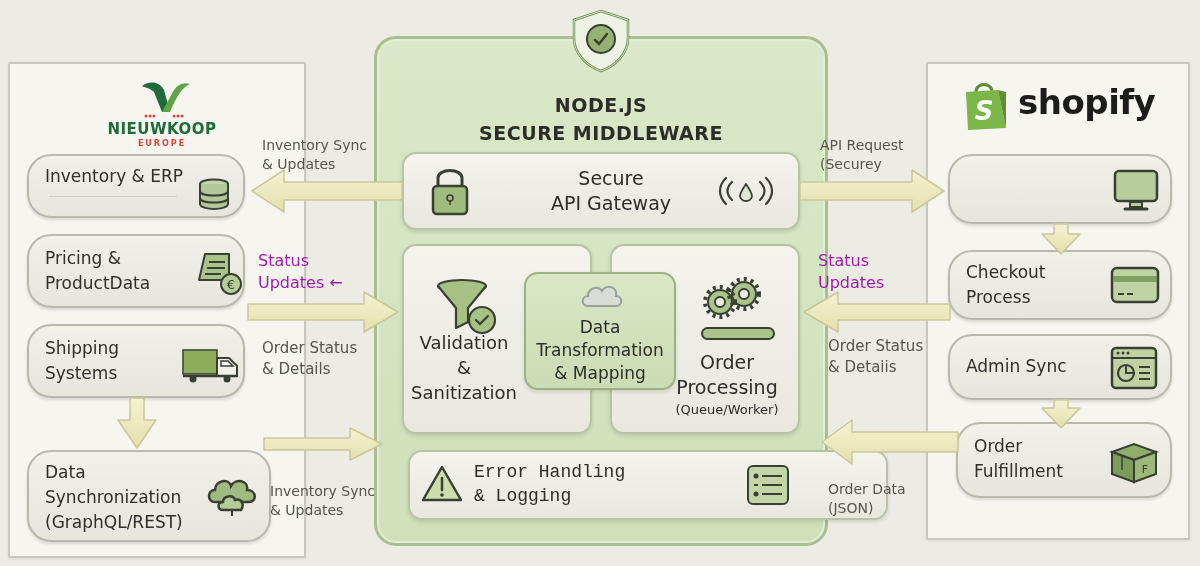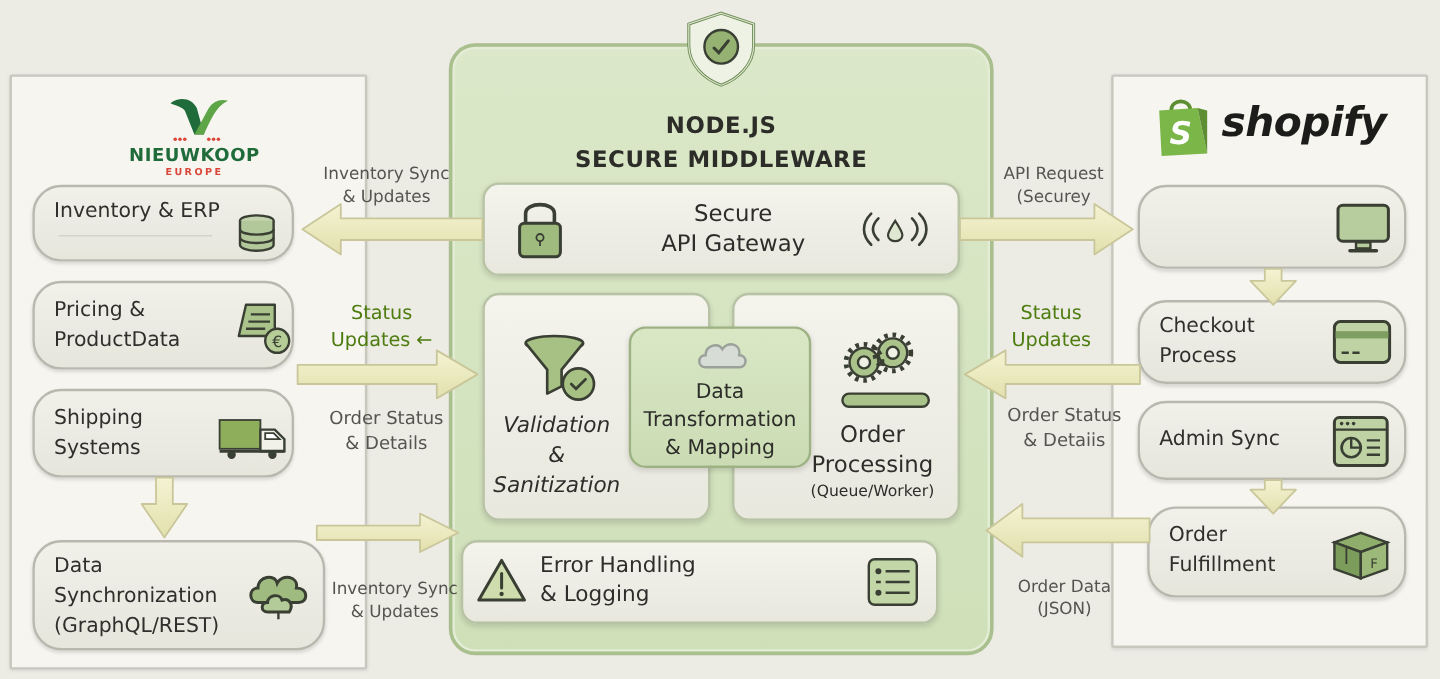--- a/index.html
+++ b/index.html
@@ -58,23 +58,23 @@
     border: 2px solid #b8c3a6;
     border-radius: 14px;
     box-shadow: 0 2px 4px rgba(0,0,0,0.12);
     color: #2d2d2a;
   }
   .center-text { text-align: center; white-space: pre-line; }
 
   
   .conn-lbl {
     position: absolute; font-size: 14px; line-height: 19px;
-    color: #55554f; text-align: center; white-space: pre-line;
-  }
-  .conn-lbl.big { font-size: 16px; line-height: 22px; color: #4d7c0f; }
+    color: #55554f; text-align: left; white-space: pre-line;
+  }
+  .conn-lbl.big { font-size: 16px; line-height: 22px; color: #a21caf; }
 
   svg.arrows { position: absolute; left: 0; top: 0; pointer-events: none; }
 </style>
 </head>
 <body>
 
 <div id="left-panel" class="side-panel">
 
   <div class="abs" style="left:92px; top:12px; width:120px; height:70px;">
     <svg width="120" height="44" viewBox="0 0 120 44">
@@ -171,21 +171,21 @@
   </svg>
 </div>
 
 <div class="mw-card" style="left:402px; top:244px; width:190px; height:190px;">
   <svg class="abs" style="left:30px; top:30px;" width="66" height="62" viewBox="0 0 66 62">
     <ellipse cx="28" cy="10" rx="24" ry="6" fill="#a7c185" stroke="#3a3f33" stroke-width="2.2"></ellipse>
     <path d="M4 10 L22 32 V52 L34 46 V32 L52 10" fill="#a7c185" stroke="#3a3f33" stroke-width="2.2" stroke-linejoin="round"></path>
     <circle cx="48" cy="44" r="13" fill="#a7c185" stroke="#3a3f33" stroke-width="2.2"></circle>
     <path d="M42 44 L46 48 L54 40" fill="none" stroke="#3a3f33" stroke-width="2.2" stroke-linecap="round"></path>
   </svg>
-  <div class="center-text abs" style="left:0; width:120px; top:96px; font-size:18px; line-height:25px;font-style:italic;">Validation
+  <div class="center-text abs" style="left:0; width:120px; top:84px; font-size:18px; line-height:25px;">Validation
 &amp;
 Sanitization</div>
 </div>
 
 <div class="mw-card" style="left:610px; top:244px; width:190px; height:190px;">
   <svg class="abs" style="left:86px; top:30px;" width="80" height="70" viewBox="0 0 80 70">
     <g fill="#a9c38a" stroke="#3a3f33" stroke-width="2">
       <circle cx="22" cy="26" r="12"></circle>
         <circle cx="46" cy="18" r="12"></circle>
     </g>
@@ -204,21 +204,21 @@
 
 <div class="mw-card" style="left:524px; top:272px; width:152px; height:118px; background:linear-gradient(#d9e7c5,#cbdcb4); border-color:#9db282;">
   <svg class="abs" style="left:52px; top:6px;" width="46" height="30" viewBox="0 0 46 30">
     <path d="M10 26 C3 26,3 16,10 16 C10 8,20 5,24 11 C28 4,40 6,38 16 C45 16,45 26,38 26 Z" fill="#d8dcd6" stroke="#9aa09a" stroke-width="2"></path>
   </svg>
   <div class="center-text abs" style="left:0; width:100%; top:42px; font-size:17px; line-height:23px;">Data
 Transformation
 &amp; Mapping</div>
 </div>
 
-<div class="mw-card" style="left:384px; top:450px; width:398px; height:70px;">
+<div class="mw-card" style="left:408px; top:450px; width:480px; height:70px;font-family:Liberation Mono, monospace;">
   <svg class="abs" style="left:10px; top:12px;" width="44" height="40" viewBox="0 0 44 40">
     <path d="M22 3 L41 36 H3 Z" fill="#cfdcad" stroke="#3a3f33" stroke-width="2.5" stroke-linejoin="round"></path>
     <path d="M22 14 V26" stroke="#3a3f33" stroke-width="2.5" stroke-linecap="round"></path>
     <circle cx="22" cy="31" r="1.8" fill="#3a3f33"></circle>
   </svg>
   <div class="abs" style="left:64px; top:8px; font-size:18px; line-height:24px; white-space:pre-line;">Error Handling
 &amp; Logging</div>
   <svg class="abs" style="left:336px; top:12px;" width="44" height="42" viewBox="0 0 44 42">
     <rect x="2" y="2" width="40" height="38" rx="5" fill="#c3d6a8" stroke="#3a3f33" stroke-width="2"></rect>
     <g fill="#3a3f33">
@@ -231,21 +231,21 @@
 
 <div id="right-panel" class="side-panel"></div>
 
 <div class="abs" style="left:962px; top:76px; width:196px; height:56px;">
   <svg class="abs" style="left:0; top:2px;" width="48" height="54" viewBox="0 0 48 54">
     <path d="M14 14 C14 4,30 4,30 14" fill="none" stroke="#5e8e34" stroke-width="3"></path>
     <path d="M4 14 L36 12 L44 50 L6 52 Z" fill="#7ab648"></path>
     <path d="M36 12 L44 14 L44 50 Z" fill="#5e8e34"></path>
     <text x="22" y="42" text-anchor="middle" font-size="26" font-weight="bold" font-style="italic" font-family="DejaVu Sans, sans-serif" fill="#ffffff">S</text>
   </svg>
-  <div class="abs" style="left:56px; top:6px; font-size:34px; font-weight:bold; font-style:italic; color:#1c1c1a; letter-spacing:-0.5px;">shopify</div>
+  <div class="abs" style="left:56px; top:6px; font-size:34px; font-weight:bold; color:#1c1c1a; letter-spacing:-0.5px;">shopify</div>
 </div>
 
 <div class="card" style="left:948px; top:154px; width:224px; height:70px;">
   <svg class="ico" style="left:162px; top:12px;" width="48" height="46" viewBox="0 0 48 46">
     <rect x="3" y="3" width="42" height="30" rx="4" fill="#b8cd9d" stroke="#3a3f33" stroke-width="2.5"></rect>
     <rect x="18" y="34" width="12" height="5" fill="#b8cd9d" stroke="#3a3f33" stroke-width="2"></rect>
     <path d="M13 41 H35" stroke="#3a3f33" stroke-width="3" stroke-linecap="round"></path>
   </svg>
 </div>
 

